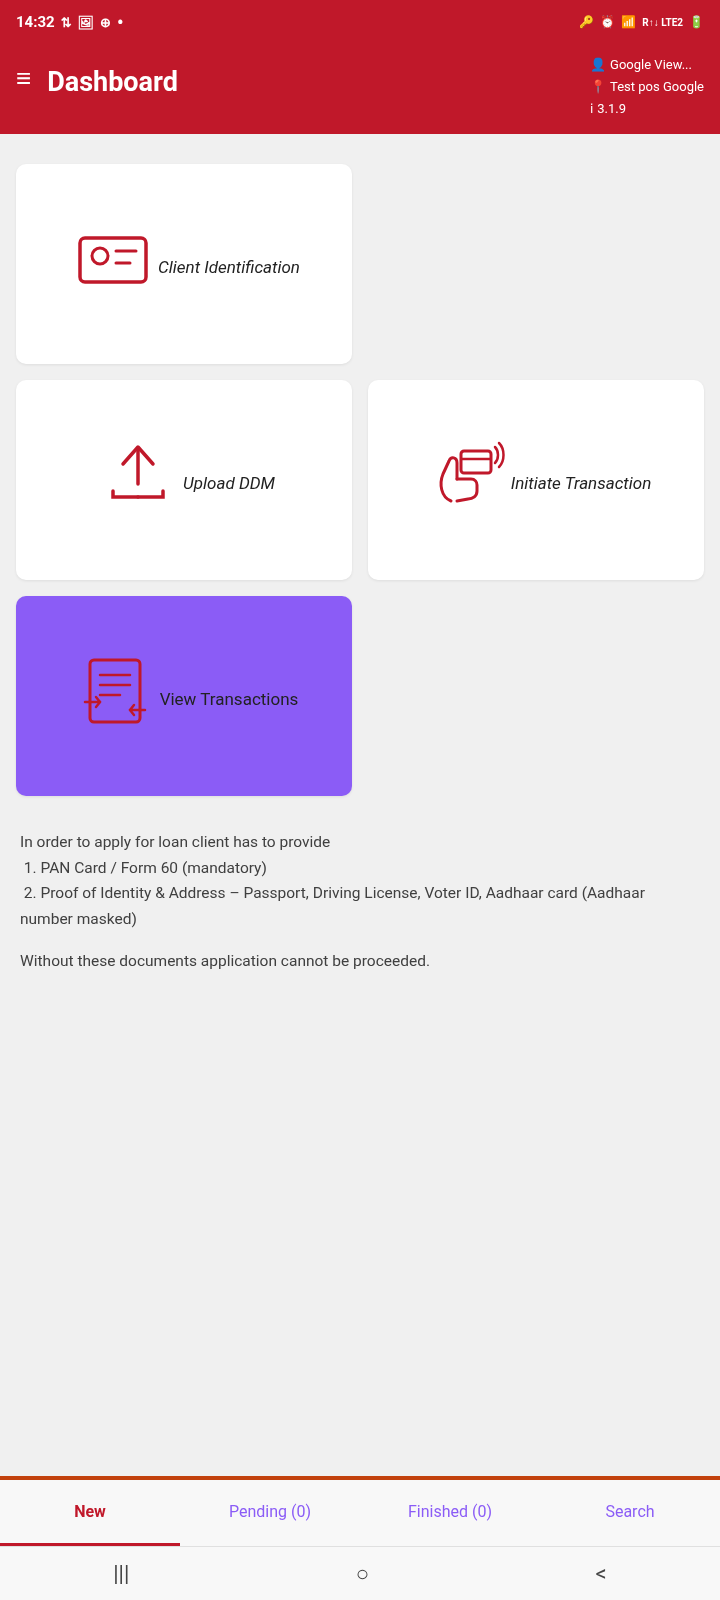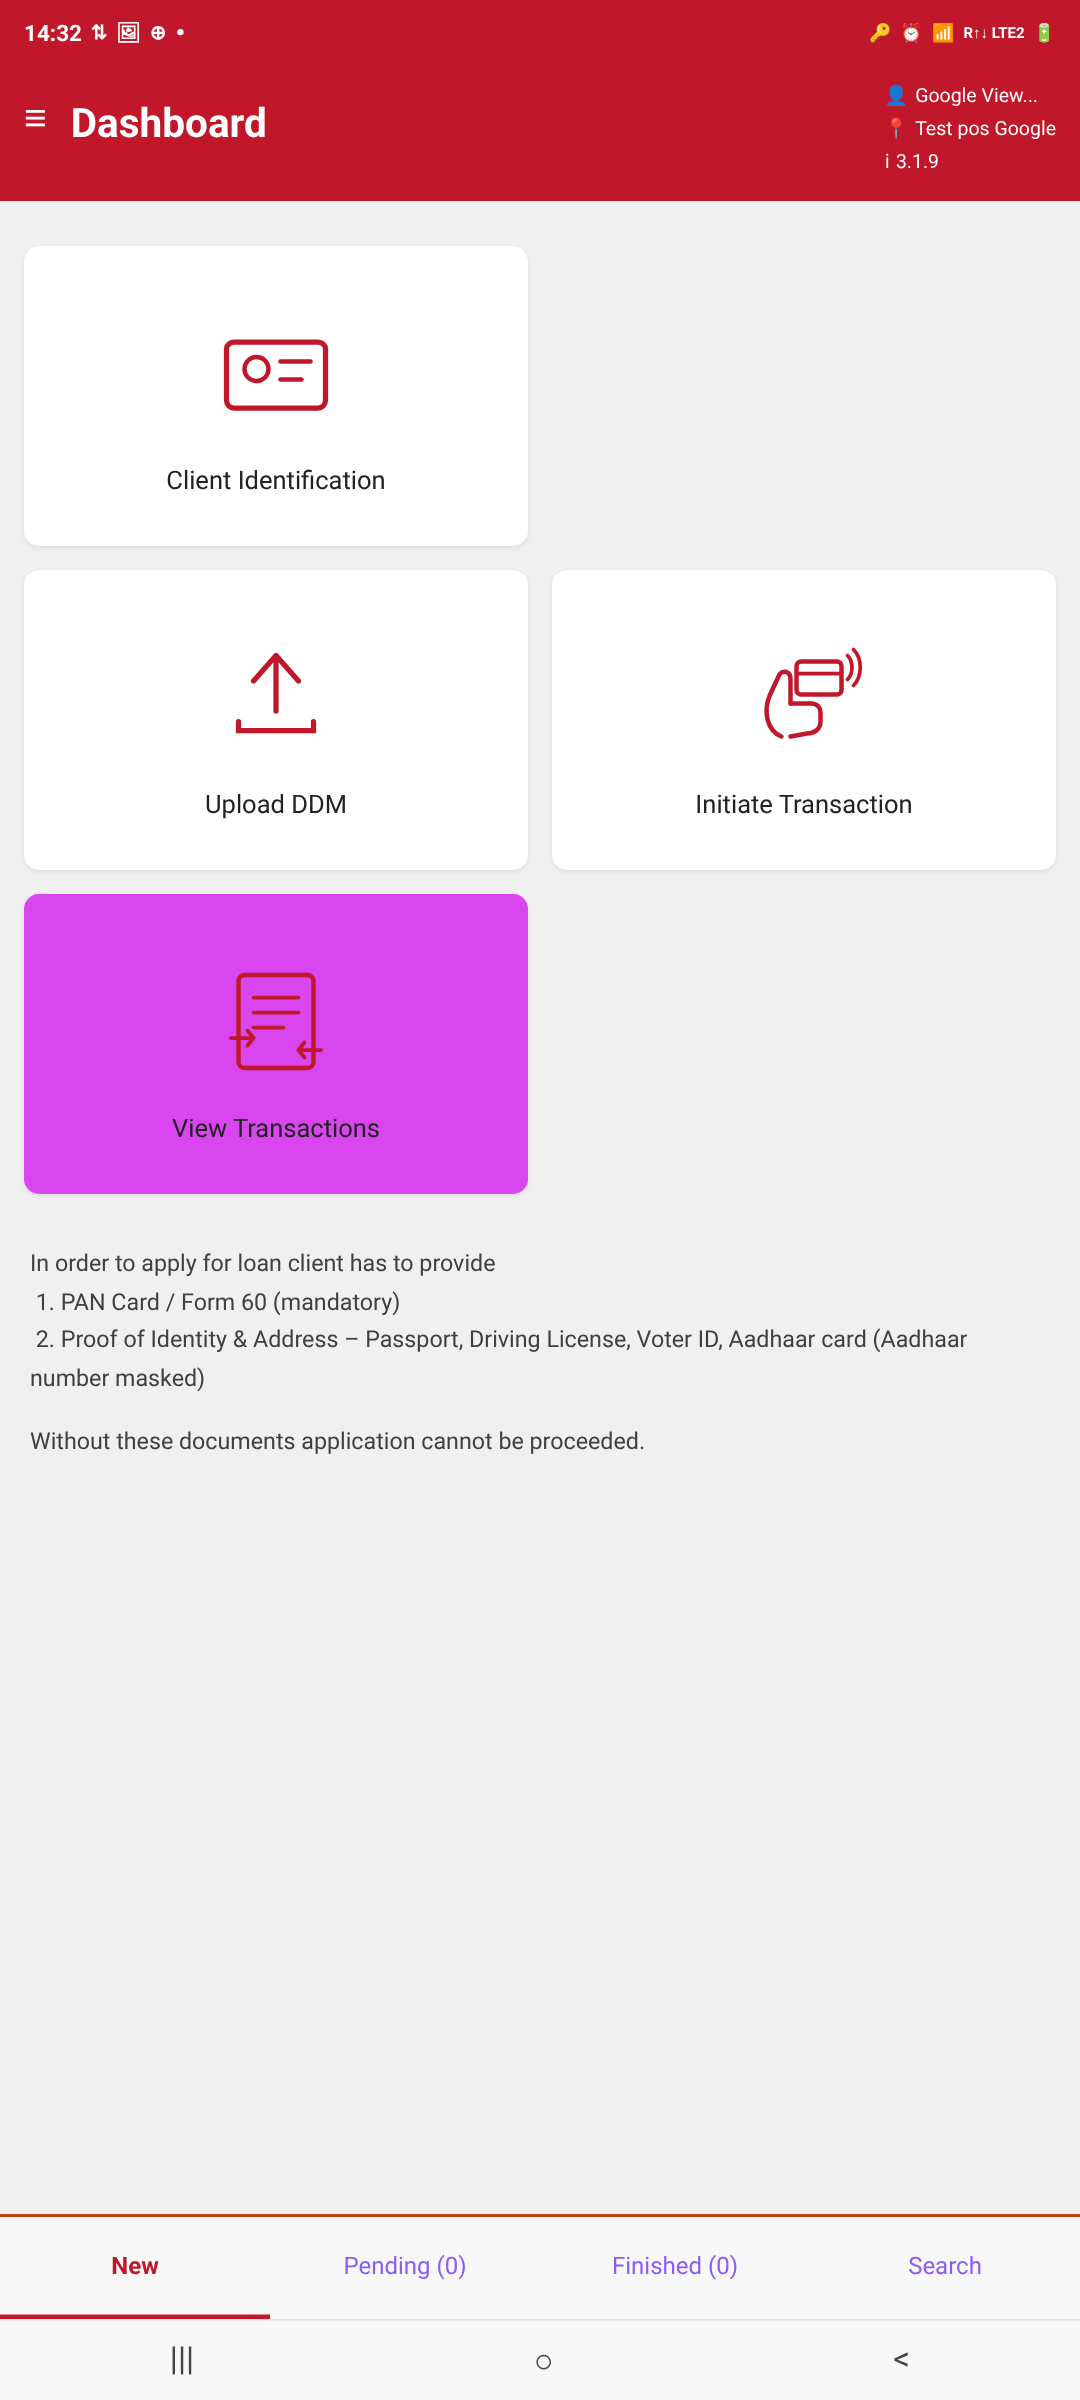--- a/index.html
+++ b/index.html
@@ -95,26 +95,26 @@
       grid-template-columns: 1fr 1fr;
       gap: 16px;
       margin-bottom: 16px;
     }
 
     .card {
       background: white;
       border-radius: 10px;
       padding: 30px 20px 24px 20px;
       display: flex;
-      flex-direction: column;
       align-items: center;
       justify-content: center;
       cursor: pointer;
       min-height: 200px;
       box-shadow: 0 1px 3px rgba(0,0,0,0.08);
+      font-style: italic;
     }
     .card-icon {
       margin-bottom: 18px;
       display: flex;
       align-items: center;
       justify-content: center;
     }
     .card-label {
       font-size: 17px;
       color: #222;
@@ -123,25 +123,25 @@
     }
 
     
     .grid-single {
       display: grid;
       grid-template-columns: 1fr 1fr;
       gap: 16px;
       margin-bottom: 24px;
     }
     .card-half {
-      background: #d946ef;
+      background: #8b5cf6;
       border-radius: 10px;
       padding: 30px 20px 24px 20px;
       display: flex;
-      flex-direction: column;
+      flex-direction: row;
       align-items: center;
       justify-content: center;
       cursor: pointer;
       min-height: 200px;
       box-shadow: 0 1px 3px rgba(0,0,0,0.08);
     }
 
     
     .info-text {
       font-size: 15.5px;
@@ -153,21 +153,21 @@
       margin-bottom: 16px;
     }
 
     
     .bottom-nav {
       position: fixed;
       bottom: 54px;
       left: 0;
       width: 720px;
       background: #f8f8f8;
-      border-top: 2px solid #c2410c;
+      border-top: 4px solid #c2410c;
       display: flex;
       height: 70px;
     }
     .nav-tab {
       flex: 1;
       display: flex;
       align-items: center;
       justify-content: center;
       font-size: 16px;
       cursor: pointer;

